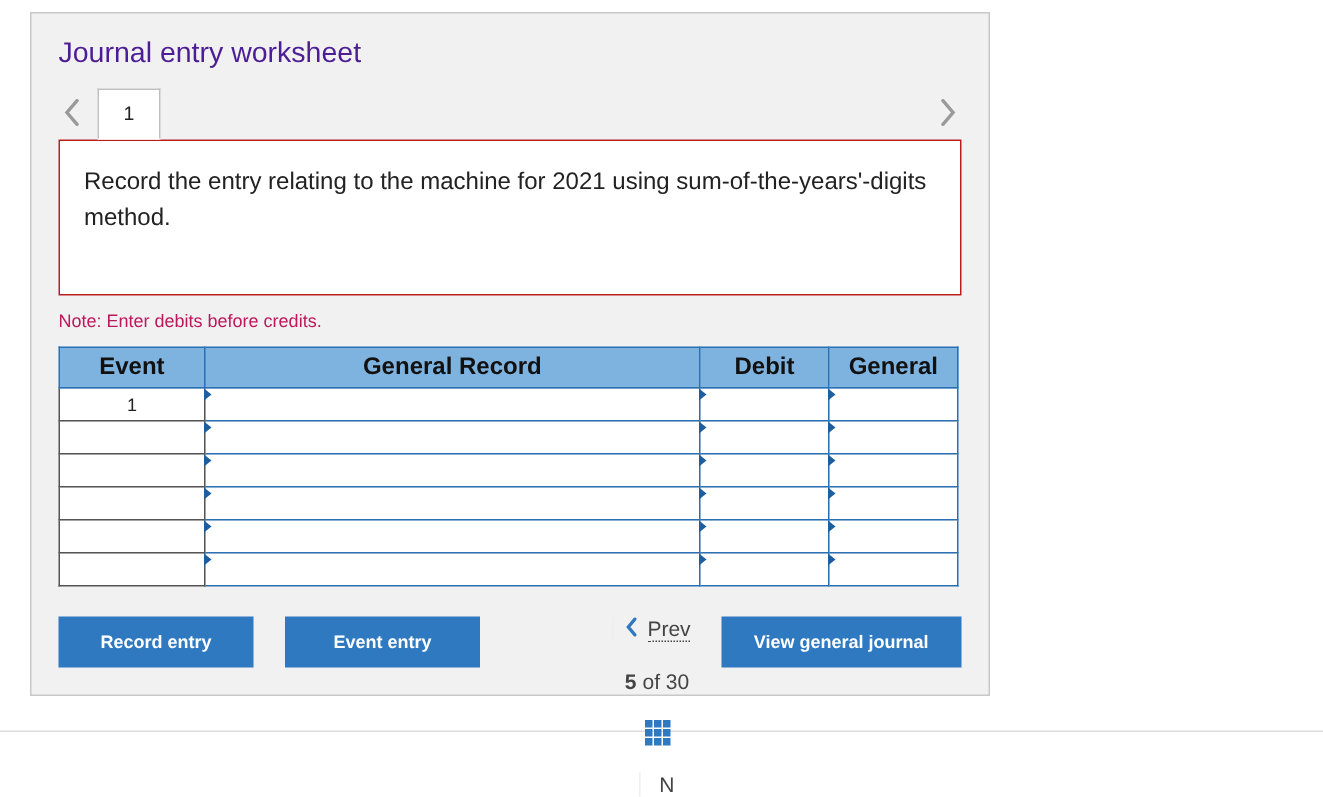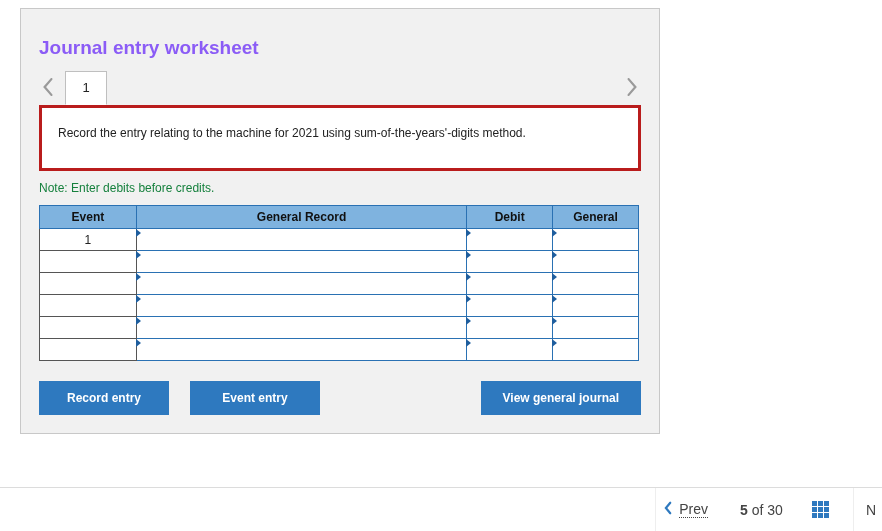--- a/index.html
+++ b/index.html
@@ -13,23 +13,23 @@
   }
   .worksheet-card {
     margin: 8px 0 0 20px;
     width: 640px;
     border: 1px solid #c8c8c8;
     background: #f1f1f1;
     padding: 16px 18px 18px 18px;
   }
   .ws-title {
     font-size: 19px;
-    font-weight: bold;
-    color: #8b5cf6;
-    margin: 12px 0 10px 0;
+    font-weight: normal;
+    color: #4c1d95;
+    margin: 0 0 10px 0;
   }
   .tabs-row {
     display: flex;
     align-items: center;
     position: relative;
     height: 36px;
   }
   .chevron {
     width: 18px;
     height: 18px;
@@ -51,41 +51,41 @@
     padding: 0 14px;
     border: 1px solid #bfbfbf;
     background: #ffffff;
     font-size: 13px;
     color: #222;
     margin-bottom: -1px;
     border-bottom: 1px solid #ffffff;
     cursor: pointer;
   }
   .instruction-box {
-    border: 3px solid #b91c1c;
-    background: #ffffff;
-    padding: 16px 16px 26px 16px;
-    font-size: 12px;
+    border: 1px solid #b91c1c;
+    background: #ffffff;
+    padding: 16px 16px 38px 16px;
+    font-size: 16px;
     color: #222;
     line-height: 1.5;
   }
   .note-text {
     font-size: 12px;
-    color: #15803d;
+    color: #be185d;
     margin: 10px 0 10px 0;
   }
   table.journal {
     border-collapse: collapse;
     width: 600px;
     table-layout: fixed;
   }
   table.journal th {
     background: #7fb3df;
     border: 1px solid #2a71b3;
-    font-size: 12px;
+    font-size: 16px;
     font-weight: bold;
     color: #111;
     padding: 4px 6px;
     text-align: center;
     height: 22px;
   }
   table.journal td {
     border: 1px solid #2a71b3;
     background: #ffffff;
     height: 22px;
@@ -134,20 +134,21 @@
     height: 44px;
     border-top: 1px solid #dcdcdc;
     display: flex;
     align-items: center;
     justify-content: flex-end;
     padding-right: 6px;
     gap: 18px;
     font-size: 14px;
     background: #ffffff;
     color: #444;
+    flex-direction: column;
   }
   .footer-nav .nav-link {
     display: inline-flex;
     align-items: center;
     gap: 6px;
     cursor: pointer;
     padding: 0 8px;
     height: 44px;
     border-left: 1px solid #eee;
   }

